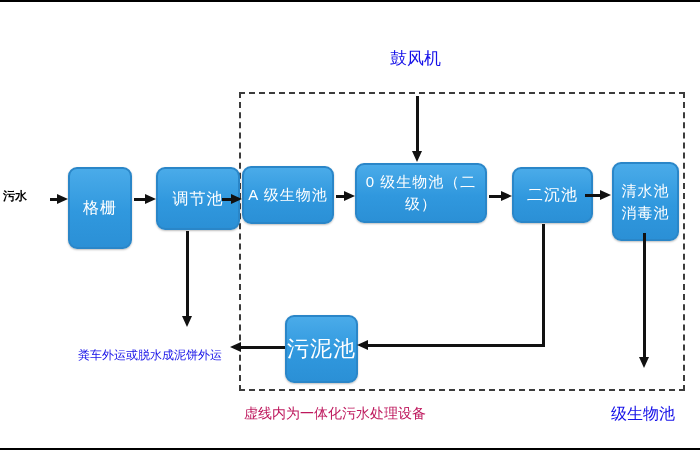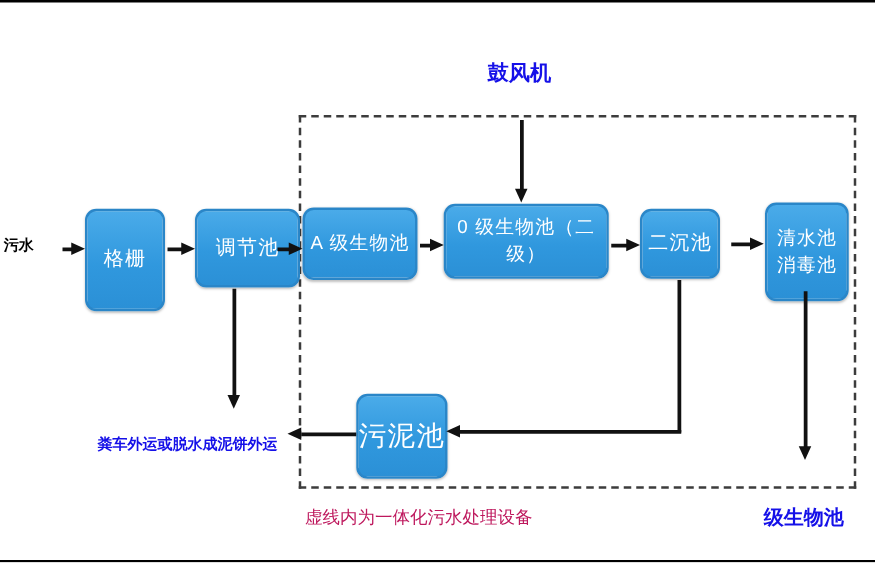--- a/index.html
+++ b/index.html
@@ -40,27 +40,27 @@
     text-align: center;
     font-size: 15px;
     line-height: 1.45;
     letter-spacing: 1px;
     box-shadow: 0 1px 2px rgba(0,0,0,0.25);
   }
   .node-grille      { left: 68px;  top: 167px; width: 64px;  height: 82px; font-size: 16px; }
   .node-regulating  { left: 156px; top: 167px; width: 84px;  height: 63px; font-size: 16px; }
   .node-a-bio       { left: 242px; top: 166px; width: 92px;  height: 58px; }
   .node-o-bio       { left: 355px; top: 163px; width: 132px; height: 60px; }
-  .node-sed         { left: 512px; top: 167px; width: 64px;  height: 56px; font-size: 16px; }
+  .node-sed         { left: 512px; top: 167px; width: 81px;  height: 56px; font-size: 16px; }
   .node-clear       { left: 612px; top: 162px; width: 67px;  height: 79px; }
   .node-sludge      { left: 285px; top: 315px; width: 73px;  height: 68px; font-size: 22px; }
 
   .lbl { position: absolute; white-space: nowrap; }
   .lbl-influent { left: 3px;  top: 188px; font-size: 12px; font-weight: bold; color: #000000; }
-  .lbl-blue { color: #1510e8; font-weight: bold; }
+  .lbl-blue { color: #1510e8; font-weight: normal; }
   .lbl-blower    { left: 390px; top: 47px;  font-size: 17px; }
   .lbl-disposal  { left: 51px;  top: 347px; font-size: 12px; margin-left: 27px; }
   .lbl-caption   { left: 244px; top: 405px; font-size: 14px; color: #be185d; }
   .lbl-discharge { left: 611px; top: 404px; font-size: 16px; }
 
   .hline { position: absolute; height: 3px; background: #111111; }
   .vline { position: absolute; width: 3px; background: #111111; }
   .ah { position: absolute; width: 0; height: 0; }
   .ah-right { border-top: 5px solid transparent; border-bottom: 5px solid transparent; border-left: 11px solid #111111; }
   .ah-left  { border-top: 5px solid transparent; border-bottom: 5px solid transparent; border-right: 11px solid #111111; }

